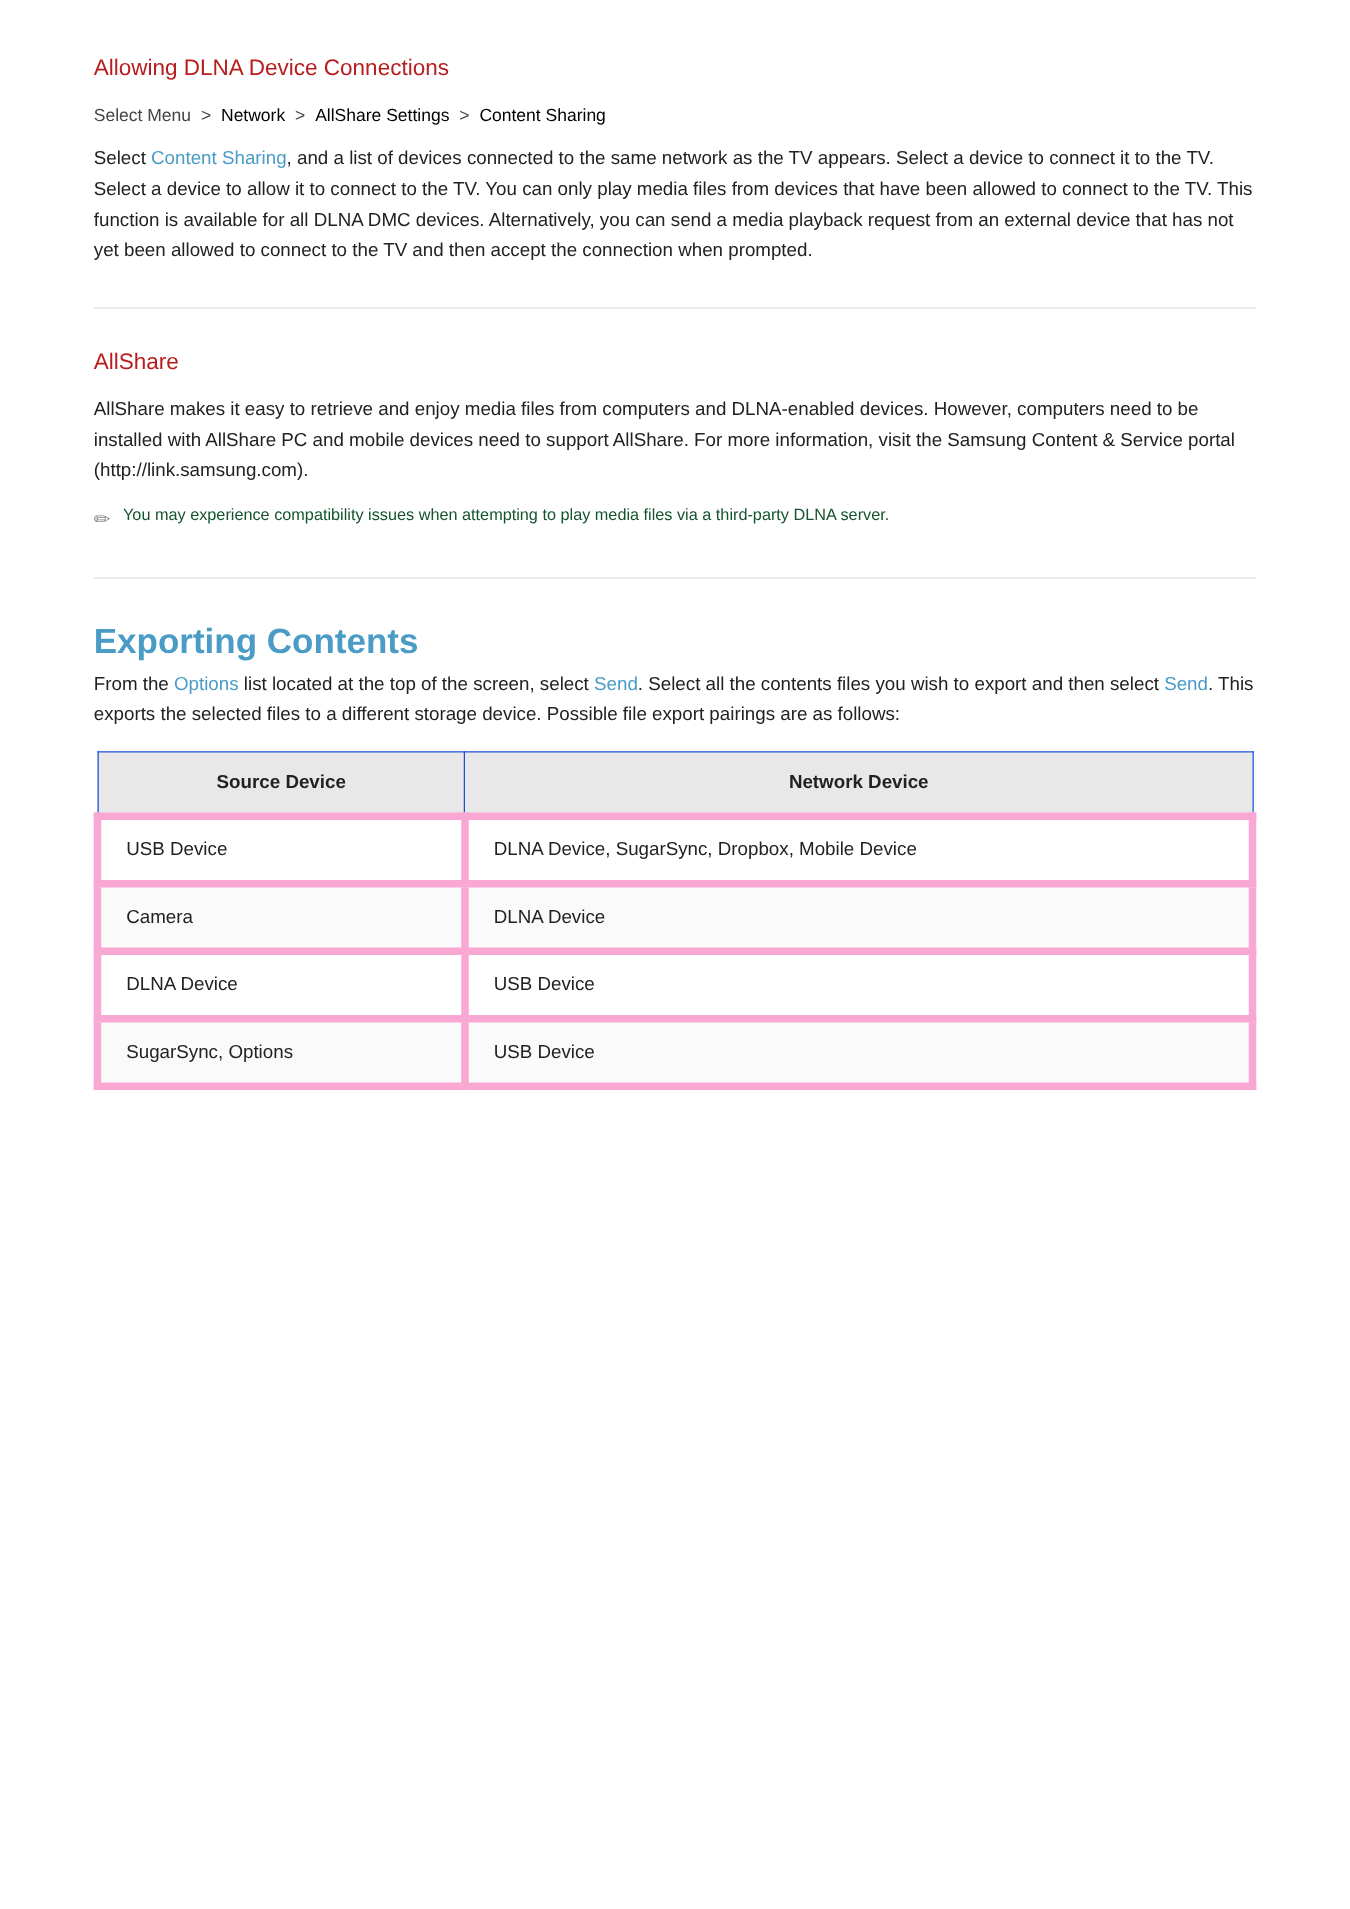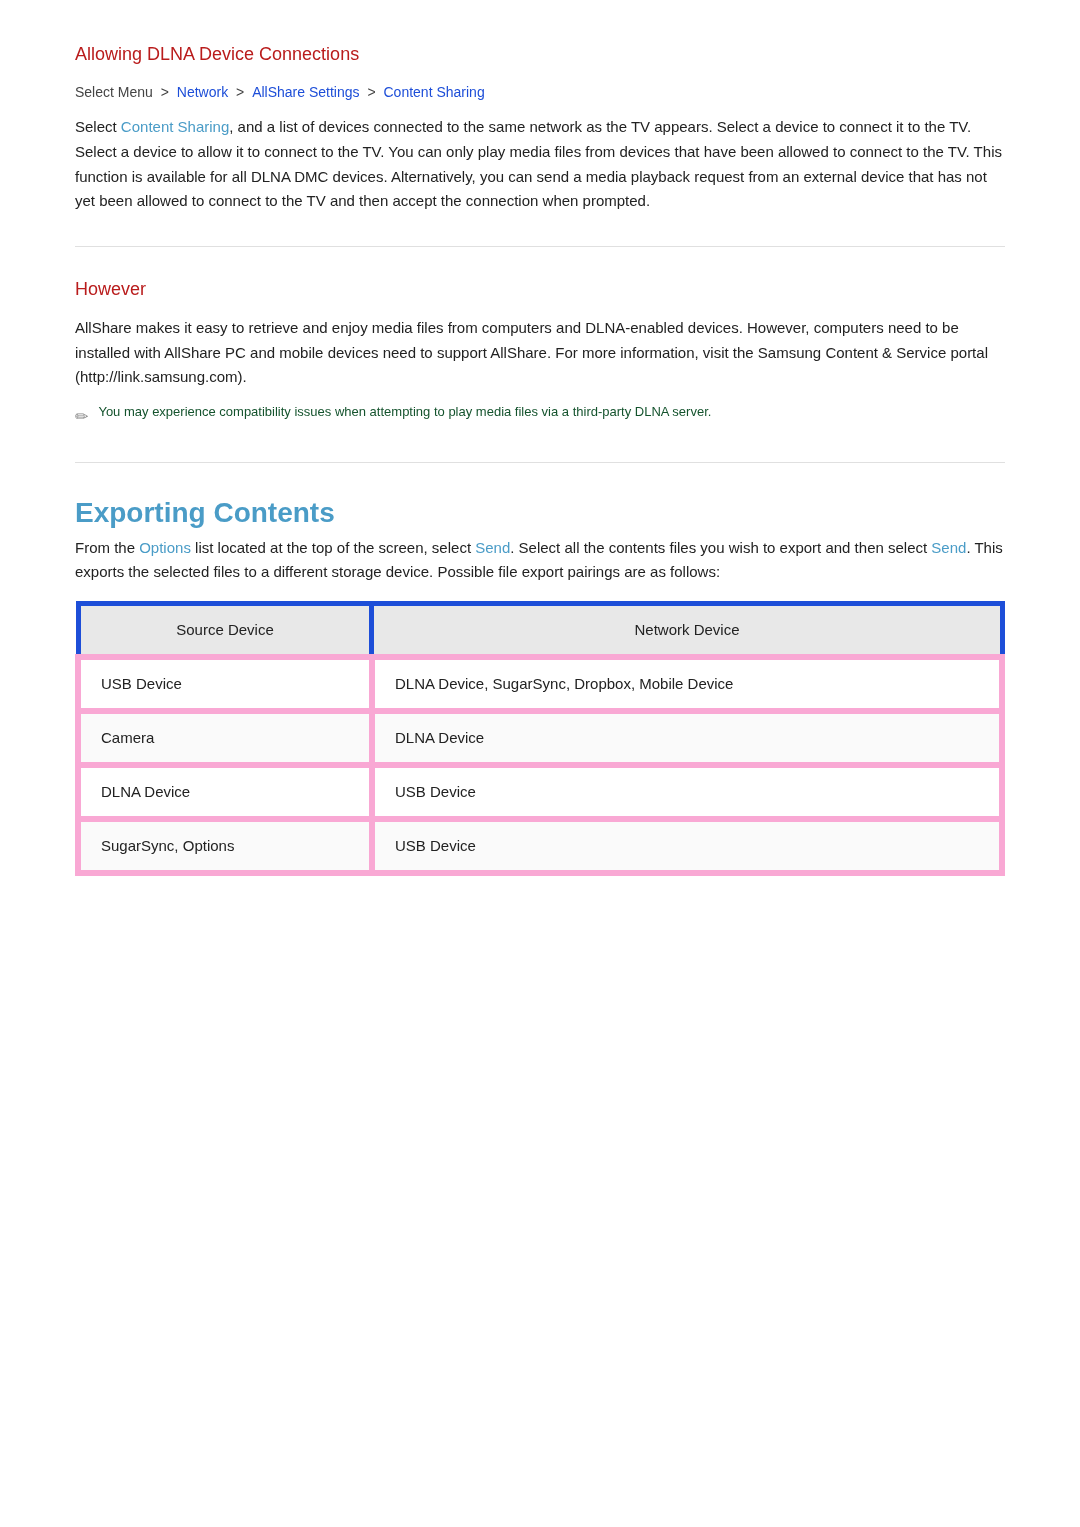--- a/index.html
+++ b/index.html
@@ -37,21 +37,21 @@
       margin-bottom: 0;
     }
 
     .breadcrumb {
       font-size: 14px;
       color: #444;
       margin-bottom: 12px;
     }
 
     .breadcrumb .link {
-      color: #1d4ed8;
+      color: #000000;
     }
 
     .breadcrumb .separator {
       margin: 0 4px;
       color: #444;
     }
 
     .body-text {
       font-size: 15px;
       color: #222;
@@ -96,24 +96,24 @@
 
     table {
       width: 100%;
       border-collapse: collapse;
       margin-top: 16px;
       font-size: 15px;
     }
 
     table th {
       background-color: #e8e8e8;
-      font-weight: normal;
+      font-weight: bold;
       padding: 12px 36px;
       text-align: center;
-      border: 5px solid #1d4ed8;
+      border: 1px solid #1d4ed8;
       color: #222;
     }
 
     table td {
       padding: 12px 20px;
       border: 6px solid #f9a8d4;
       color: #222;
       vertical-align: middle;
     }
 
@@ -142,21 +142,21 @@
   </div>
 
   <p class="body-text">
     Select <span class="inline-link">Content Sharing</span>, and a list of devices connected to the same network as the TV appears. Select a device to connect it to the TV. Select a device to allow it to connect to the TV. You can only play media files from devices that have been allowed to connect to the TV. This function is available for all DLNA DMC devices. Alternatively, you can send a media playback request from an external device that has not yet been allowed to connect to the TV and then accept the connection when prompted.
   </p>
 </div>
 
 <hr class="divider">
 
 <div class="section">
-  <div class="section-title">However</div>
+  <div class="section-title">AllShare</div>
 
   <p class="body-text">
     AllShare makes it easy to retrieve and enjoy media files from computers and DLNA-enabled devices. However, computers need to be installed with AllShare PC and mobile devices need to support AllShare. For more information, visit the Samsung Content &amp; Service portal (http://link.samsung.com).
   </p>
 
   <div class="note-box">
     <span class="note-icon">✏</span>
     <span class="note-text">You may experience compatibility issues when attempting to play media files via a third-party DLNA server.</span>
   </div>
 </div>

